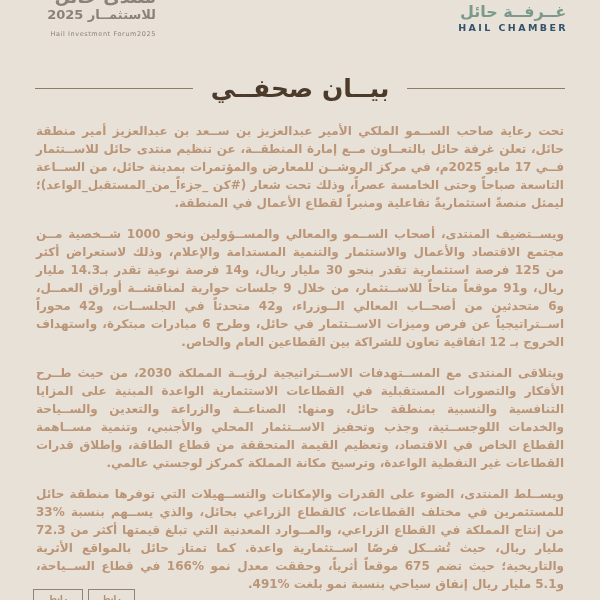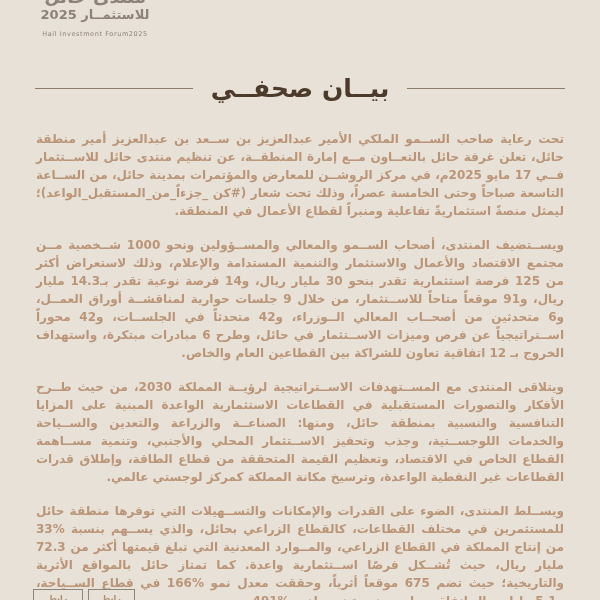--- a/index.html
+++ b/index.html
@@ -18,21 +18,21 @@
     overflow: hidden;
   }
 
   
   .forum-logo {
     position: absolute;
     left: 34px;
     top: 0;
     width: 122px;
     overflow: hidden;
-    text-align: center;
+    text-align: right;
     color: #8d8278;
     direction: rtl;
   }
   .forum-logo .l1 {
     font-size: 18px;
     font-weight: bold;
     margin-top: -14px;       
     white-space: nowrap;
   }
   .forum-logo .l2 {
@@ -99,21 +99,21 @@
     top: 114px;
     left: 36px;
     right: 36px;
     direction: rtl;
     color: #bb9577;
     font-size: 12px;
     font-weight: bold;
     line-height: 18px;
   }
   .content p {
-    margin: 16px 0 13px 0;
+    margin: 8px 0 13px 0;
     text-align: justify;
   }
 
   
   .footer-btn {
     position: absolute;
     top: 589px;
     height: 24px;
     box-sizing: border-box;
     border: 1px solid #8f8478;
@@ -133,20 +133,24 @@
 <body>
 
 <div class="page">
 
   <div class="forum-logo">
     <div class="l1">منتدى حائل</div>
     <div class="l2">للاستثمــار 2025</div>
     <div class="l3">Hail Investment Forum2025</div>
   </div>
 
+  <div class="chamber-logo">
+    <div class="ar">غــرفــة حائل</div>
+    <div class="en">HAIL CHAMBER</div>
+  </div>
 
   <div class="title-row">
     <div class="title-line"></div>
     <div class="page-title">بيــان صحفــي</div>
     <div class="title-line"></div>
   </div>
 
   <div class="content">
     <p>تحت رعاية صاحب الســمو الملكي الأمير عبدالعزيز بن ســعد بن عبدالعزيز أمير منطقة حائل، تعلن غرفة حائل بالتعــاون مــع إمارة المنطقــة، عن تنظيم منتدى حائل للاســتثمار فــي 17 مايو 2025م، في مركز الروشــن للمعارض والمؤتمرات بمدينة حائل، من الســاعة التاسعة صباحاً وحتى الخامسة عصراً، وذلك تحت شعار (#كن _جزءاً_من_المستقبل_الواعد)؛ ليمثل منصةً استثماريةً تفاعلية ومنبراً لقطاع الأعمال في المنطقة.</p>
     <p>ويســتضيف المنتدى، أصحاب الســمو والمعالي والمســؤولين ونحو 1000 شــخصية مــن مجتمع الاقتصاد والأعمال والاستثمار والتنمية المستدامة والإعلام، وذلك لاستعراض أكثر من 125 فرصة استثمارية تقدر بنحو 30 مليار ريال، و14 فرصة نوعية تقدر بـ14.3 مليار ريال، و91 موقعاً متاحاً للاســتثمار، من خلال 9 جلسات حوارية لمناقشــة أوراق العمــل، و6 متحدثين من أصحــاب المعالي الــوزراء، و42 متحدثاً في الجلســات، و42 محوراً اســتراتيجياً عن فرص وميزات الاســتثمار في حائل، وطرح 6 مبادرات مبتكرة، واستهداف الخروج بـ 12 اتفاقية تعاون للشراكة بين القطاعين العام والخاص.</p>

